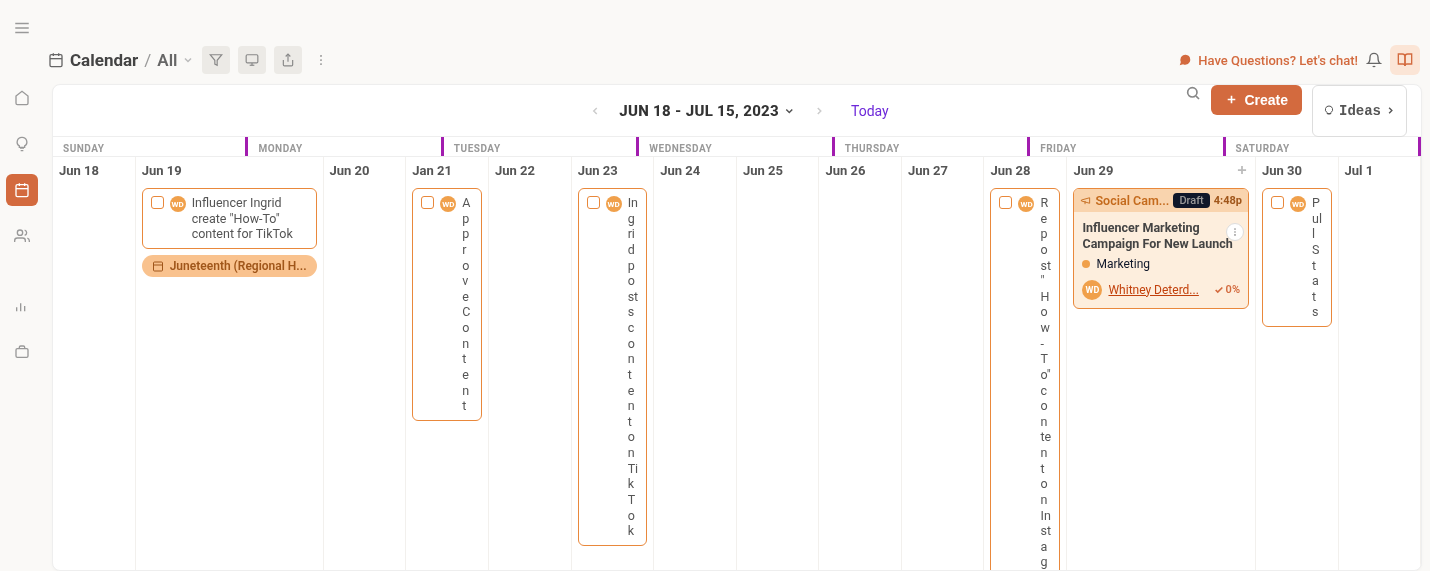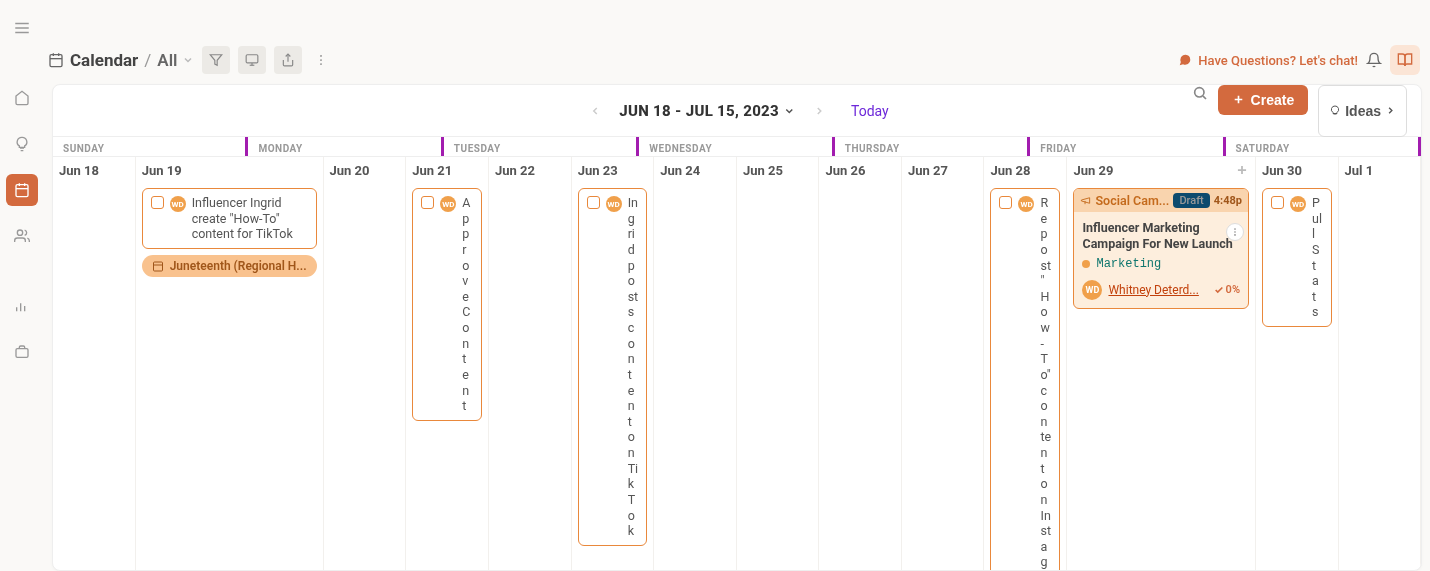--- a/index.html
+++ b/index.html
@@ -123,20 +123,21 @@
     }
     .ideas-btn {
       background: #fff;
       color: #555;
       border: 1px solid #ddd;
       border-radius: 6px;
       padding: 17px 10px;
       font-size: 14px; font-weight: 600;
       display: flex; align-items: center; gap: 4px;
       cursor: pointer;
+      font-family: Liberation Mono, monospace;
     }
 
     
     .day-headers {
       display: grid; grid-template-columns: repeat(7, 1fr);
       border-bottom: 1px solid #eee;
     }
     .day-header {
       padding: 6px 10px 2px;
       font-size: 10px; font-weight: 700; color: #999;
@@ -213,25 +214,25 @@
       position: relative;
     }
     .campaign-head {
       background: #f9d4ae;
       padding: 4px 6px;
       display: flex; align-items: center; gap: 4px;
       color: #c46a1c;
       font-weight: 600;
     }
     .campaign-head .type { overflow: hidden; text-overflow: ellipsis; white-space: nowrap; flex: 1; min-width: 0; }
-    .campaign-head .status { background: #0c4a6e; color: #999; font-weight: 500; padding: 1px 6px; border-radius: 4px; font-size: 11px; }
+    .campaign-head .status { background: #0f172a; color: #999; font-weight: 500; padding: 1px 6px; border-radius: 4px; font-size: 11px; }
     .campaign-head .time { color: #a0561a; font-size: 11px; font-weight: 700; }
     .campaign-body { padding: 8px; color: #444; }
     .campaign-title { font-weight: 700; margin-bottom: 6px; line-height: 1.25; }
-    .campaign-tag { display: flex; align-items: center; gap: 6px; font-size: 12px; color: #0f766e; margin-bottom: 8px; font-family: Liberation Mono, monospace; }
+    .campaign-tag { display: flex; align-items: center; gap: 6px; font-size: 12px; color: #0f172a; margin-bottom: 8px; }
     .dot { width: 8px; height: 8px; border-radius: 50%; background: #f0a04b; }
     .campaign-foot { display: flex; align-items: center; gap: 6px; }
     .campaign-foot .owner { flex: 1; overflow: hidden; text-overflow: ellipsis; white-space: nowrap; font-size: 12px; color: #c2410c; text-decoration: underline; }
     .campaign-foot .progress { display: flex; align-items: center; gap: 2px; font-size: 11px; color: #d36a3e; font-weight: 600; }
     .campaign-more {
       position: absolute; right: 4px; top: 34px;
       width: 18px; height: 18px; border-radius: 50%;
       background: #fff; border: 1px solid #ddd;
       display: flex; align-items: center; justify-content: center;
       color: #888; cursor: pointer;
@@ -432,21 +433,21 @@
                   <rect x="3" y="4" width="18" height="18" rx="2"></rect>
                   <line x1="3" y1="10" x2="21" y2="10"></line>
                 </svg>
                 <span>Juneteenth (Regional H...</span>
               </div>
             </div>
             <div class="day">
               <div class="day-date">Jun 20</div>
             </div>
             <div class="day">
-              <div class="day-date">Jun 21</div>
+              <div class="day-date">Jan 21</div>
               <div class="task">
                 <div class="task-check"></div>
                 <div class="avatar">WD</div>
                 <div class="task-text">Approve Content</div>
               </div>
             </div>
             <div class="day">
               <div class="day-date">Jun 22</div>
             </div>
             <div class="day">

